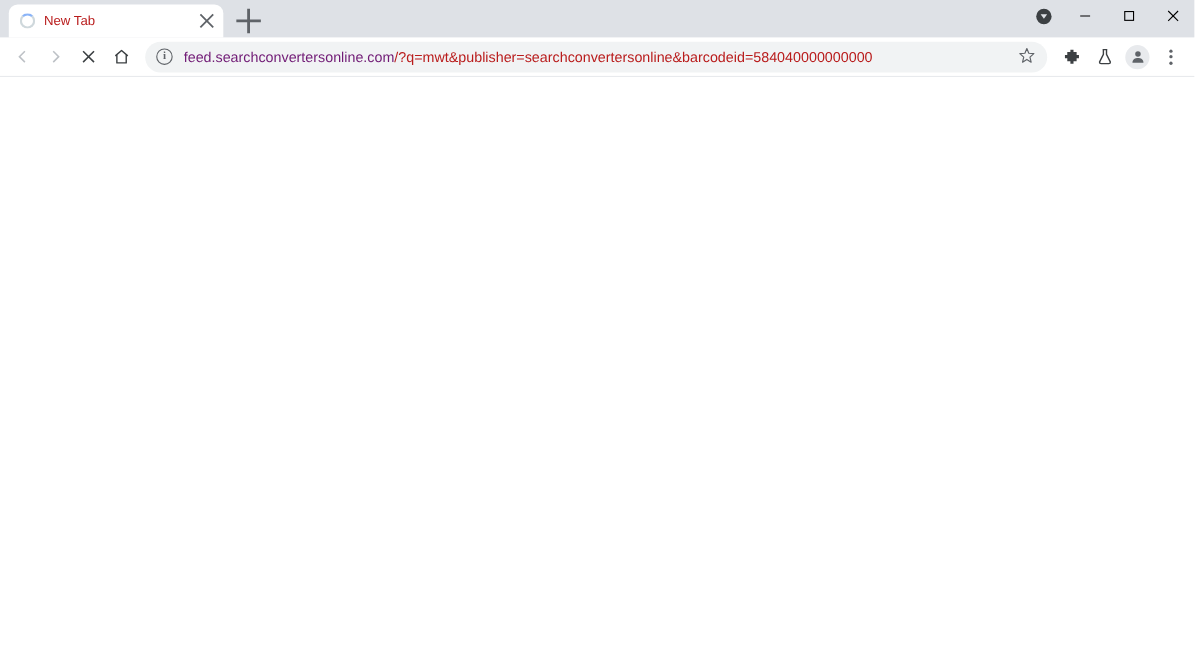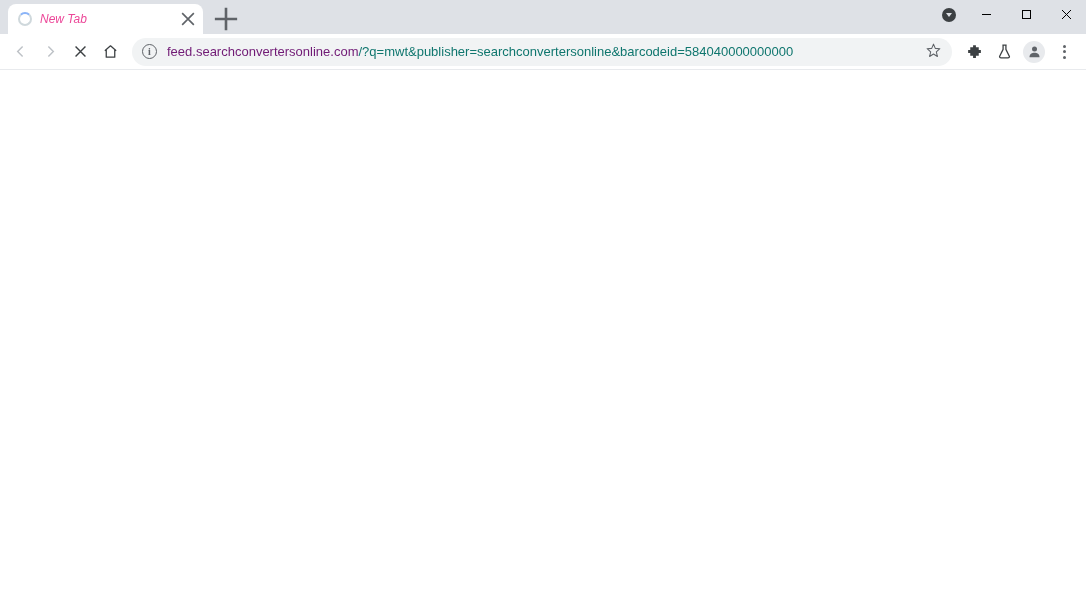--- a/index.html
+++ b/index.html
@@ -21,22 +21,21 @@
       height: 30px;
       background: #fff;
       border-radius: 8px 8px 0 0;
       display: flex;
       align-items: center;
       padding: 0 10px;
       margin-left: 8px;
       min-width: 195px;
       position: relative;
       font-size: 12px;
-      color: #ec4899;
-      font-style: italic;
+      color: #b91c1c;
     }
     .tab-spinner {
       width: 14px; height: 14px;
       border: 2px solid #cfd8dc;
       border-top-color: #8ab4f8;
       border-radius: 50%;
       margin-right: 8px;
     }
     .tab-close {
       position: absolute;
@@ -124,21 +123,21 @@
       font-weight:bold;
       margin-right:10px;
       flex-shrink:0;
       font-family: Georgia, serif;
     }
     .url-text {
       white-space:nowrap;
       overflow:hidden;
     }
     .url-host { color:#701a75; }
-    .url-path { color:#0f766e; }
+    .url-path { color:#b91c1c; }
     .star-btn {
       margin-left:auto;
       color:#5f6368;
       cursor:pointer;
       padding-left:8px;
     }
     .star-btn svg { width:17px; height:17px; }
     .right-icons {
       display:flex;
       align-items:center;

